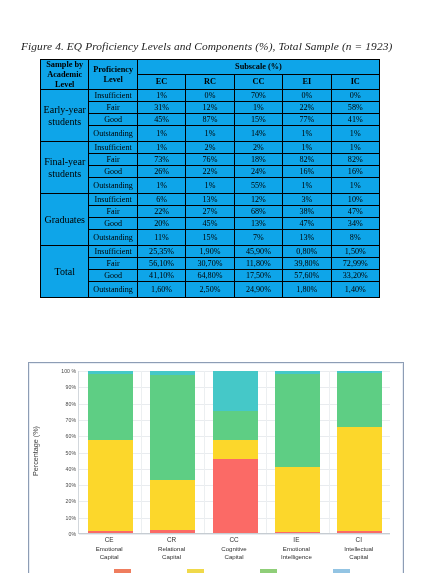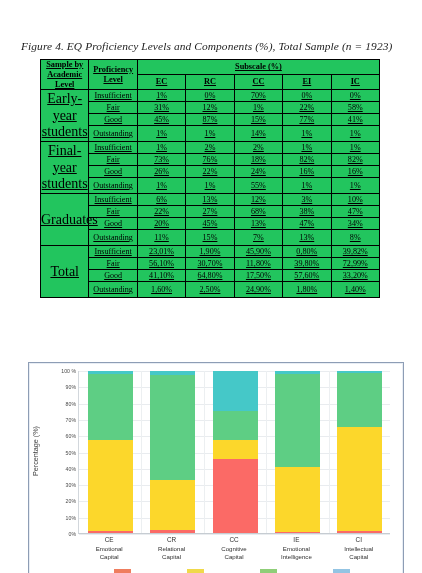--- a/index.html
+++ b/index.html
@@ -36,38 +36,37 @@
     left: 40px; top: 18px;
     width: 340px;
   }
   table.eq {
     border-collapse: collapse;
     width: 340px;
     table-layout: fixed;
     font-family: "Liberation Serif", serif;
     font-size: 8.1px;
     color: #000;
-    background: #22c55e;
-    text-decoration: underline;
+    background: #0ea5e9;
   }
   table.eq td, table.eq th {
     border: 1px solid #000;
     padding: 0;
     text-align: center;
     vertical-align: middle;
     line-height: 1.18;
   }
   th.hd {
     font-weight: bold;
     font-size: 8.3px;
     padding: 2px 1px;
   }
   th.hd-sub { height: 15px; }
   td.grp {
-    font-size: 14px;
+    font-size: 10px;
     width: 57px;
   }
   td.lvl {
     text-align: left;
     padding-left: 3px;
     width: 57px;
     border-top: 1px dotted #000;
     border-bottom: 1px dotted #000;
     height: 12px;
   }
@@ -334,25 +333,25 @@
             <td class="val last tall">15%</td>
             <td class="val last tall">7%</td>
             <td class="val last tall">13%</td>
             <td class="val last edgeR tall">8%</td>
           </tr>
           <tr>
             <td class="grp" rowspan="4">
               <div>Total</div>
             </td>
             <td class="lvl first">Insufficient</td>
-            <td class="val first edgeL">23,01%</td>
+            <td class="val first edgeL">25,35%</td>
             <td class="val first">1,90%</td>
             <td class="val first">45,90%</td>
             <td class="val first">0,80%</td>
-            <td class="val first edgeR">39,82%</td>
+            <td class="val first edgeR">1,50%</td>
           </tr>
           <tr>
             <td class="lvl">Fair</td>
             <td class="val edgeL">56,10%</td>
             <td class="val">30,70%</td>
             <td class="val">11,80%</td>
             <td class="val">39,80%</td>
             <td class="val edgeR">72,99%</td>
           </tr>
           <tr>

